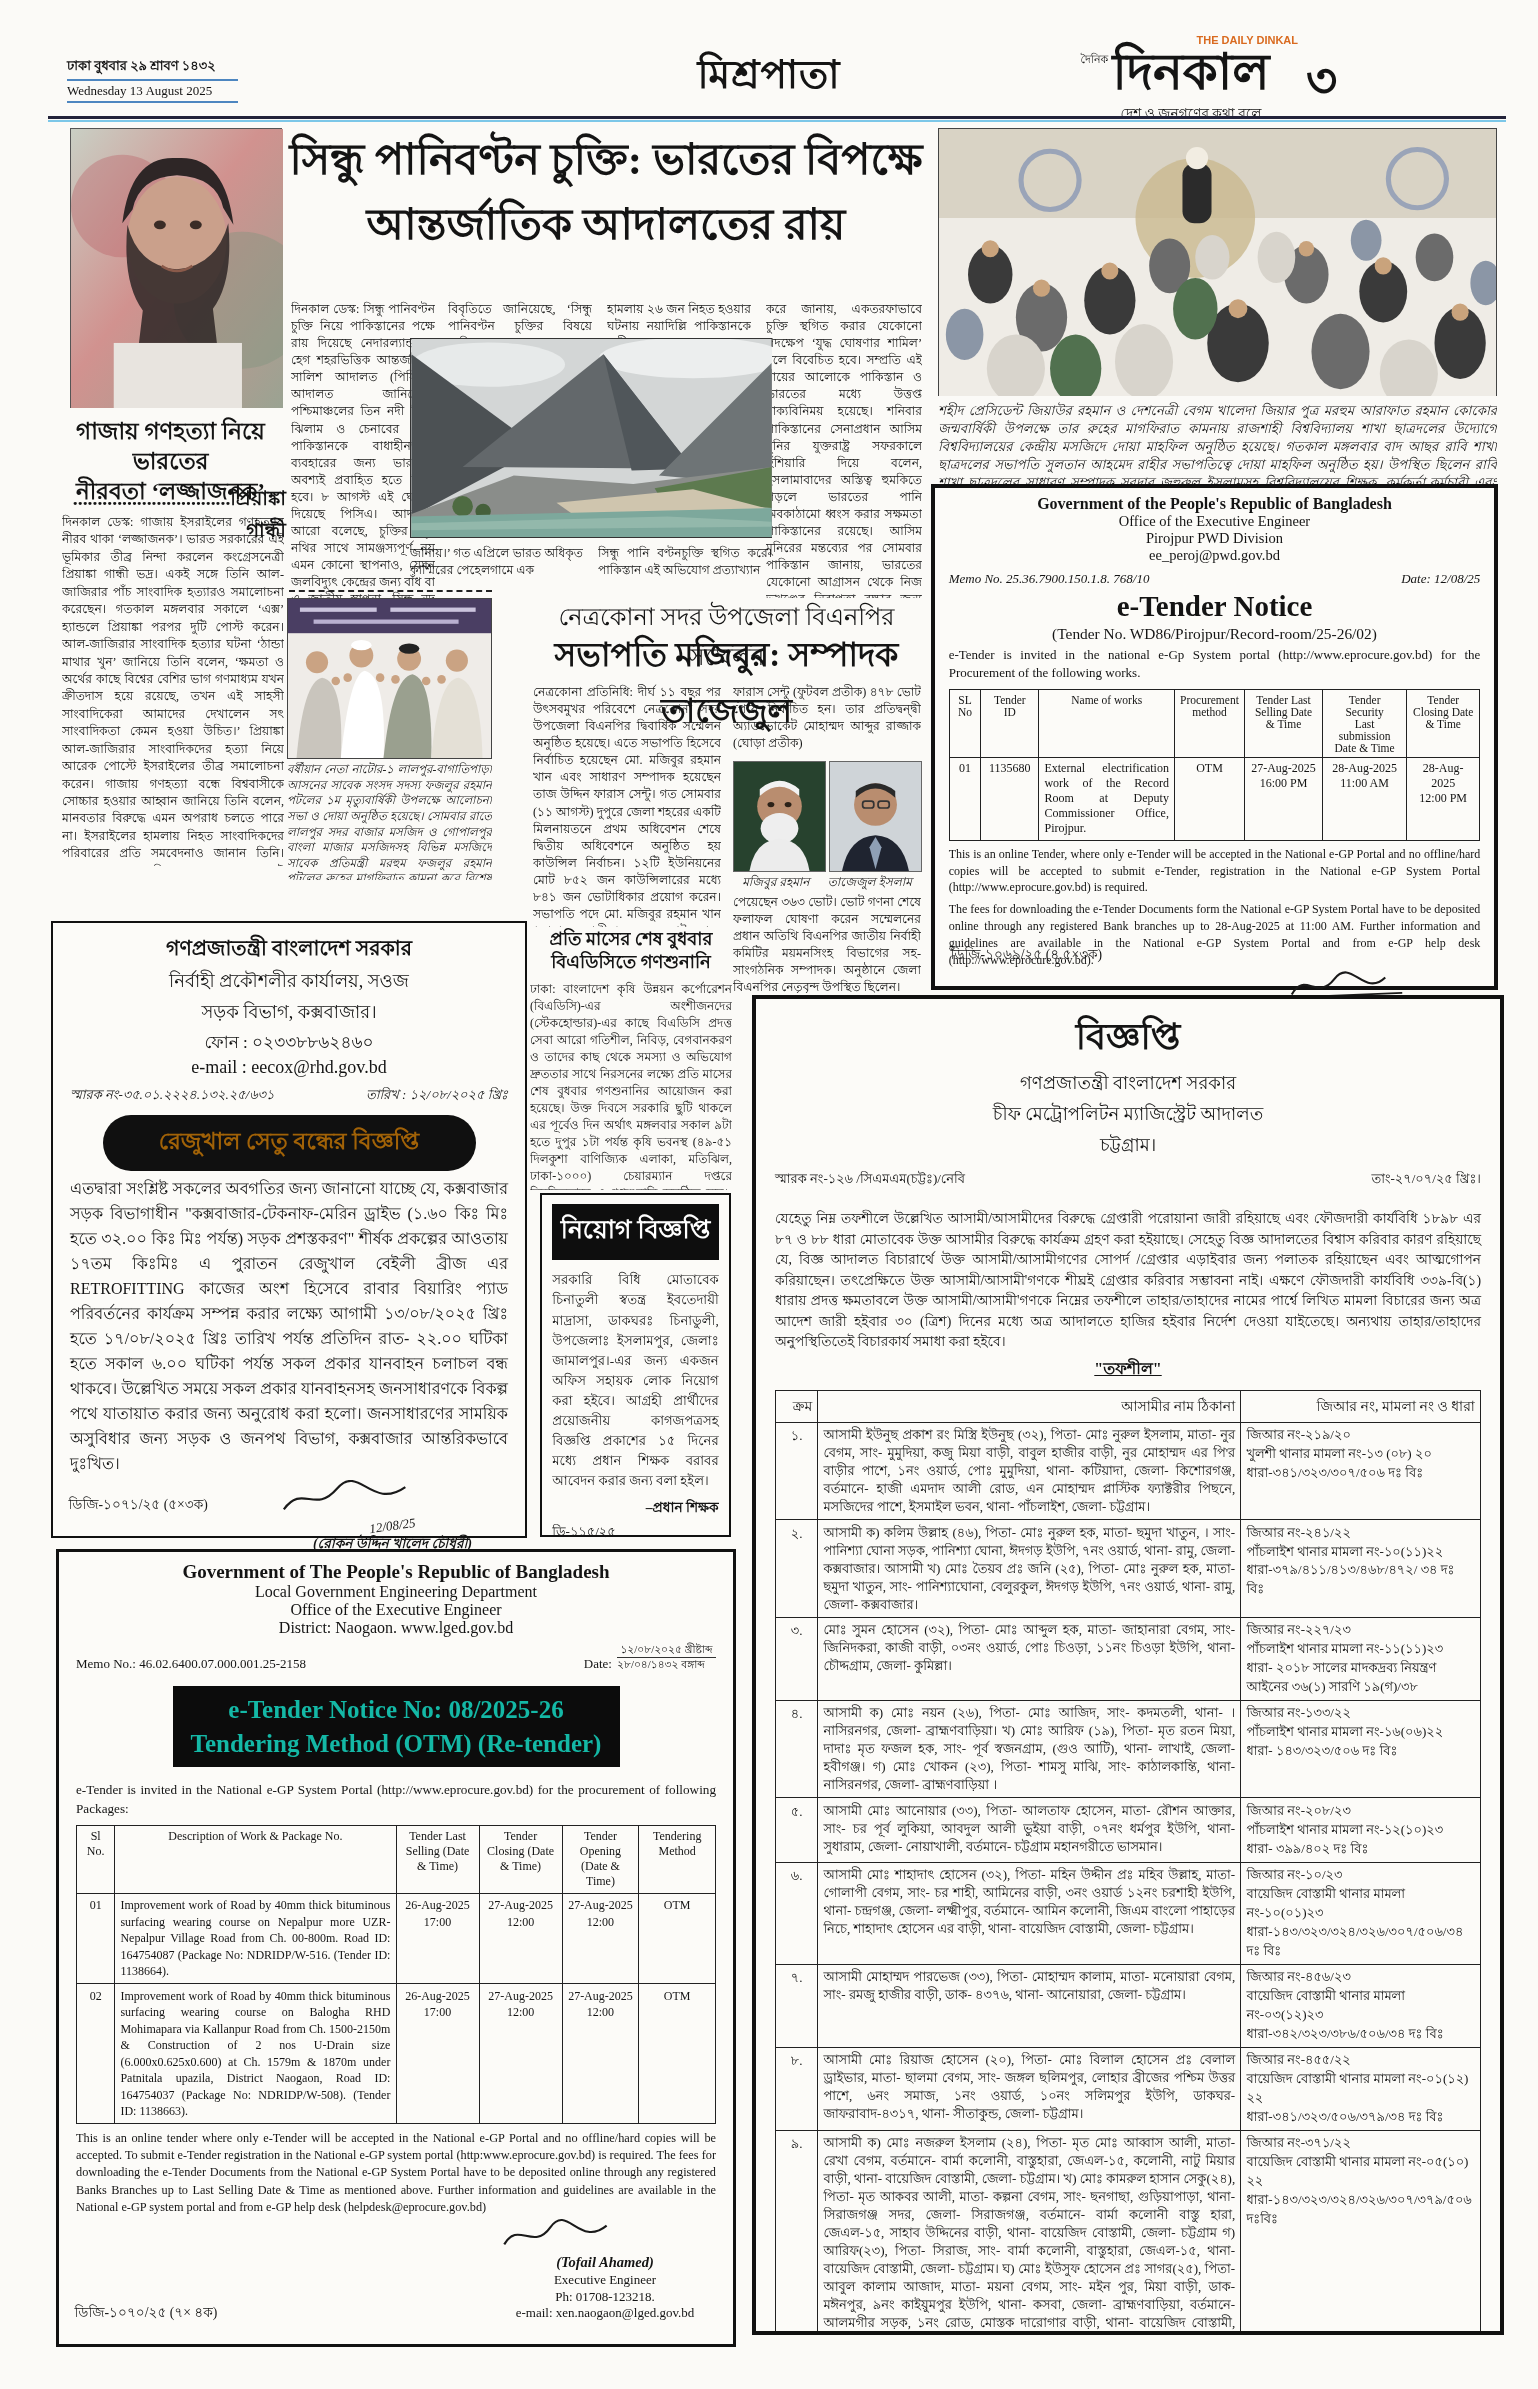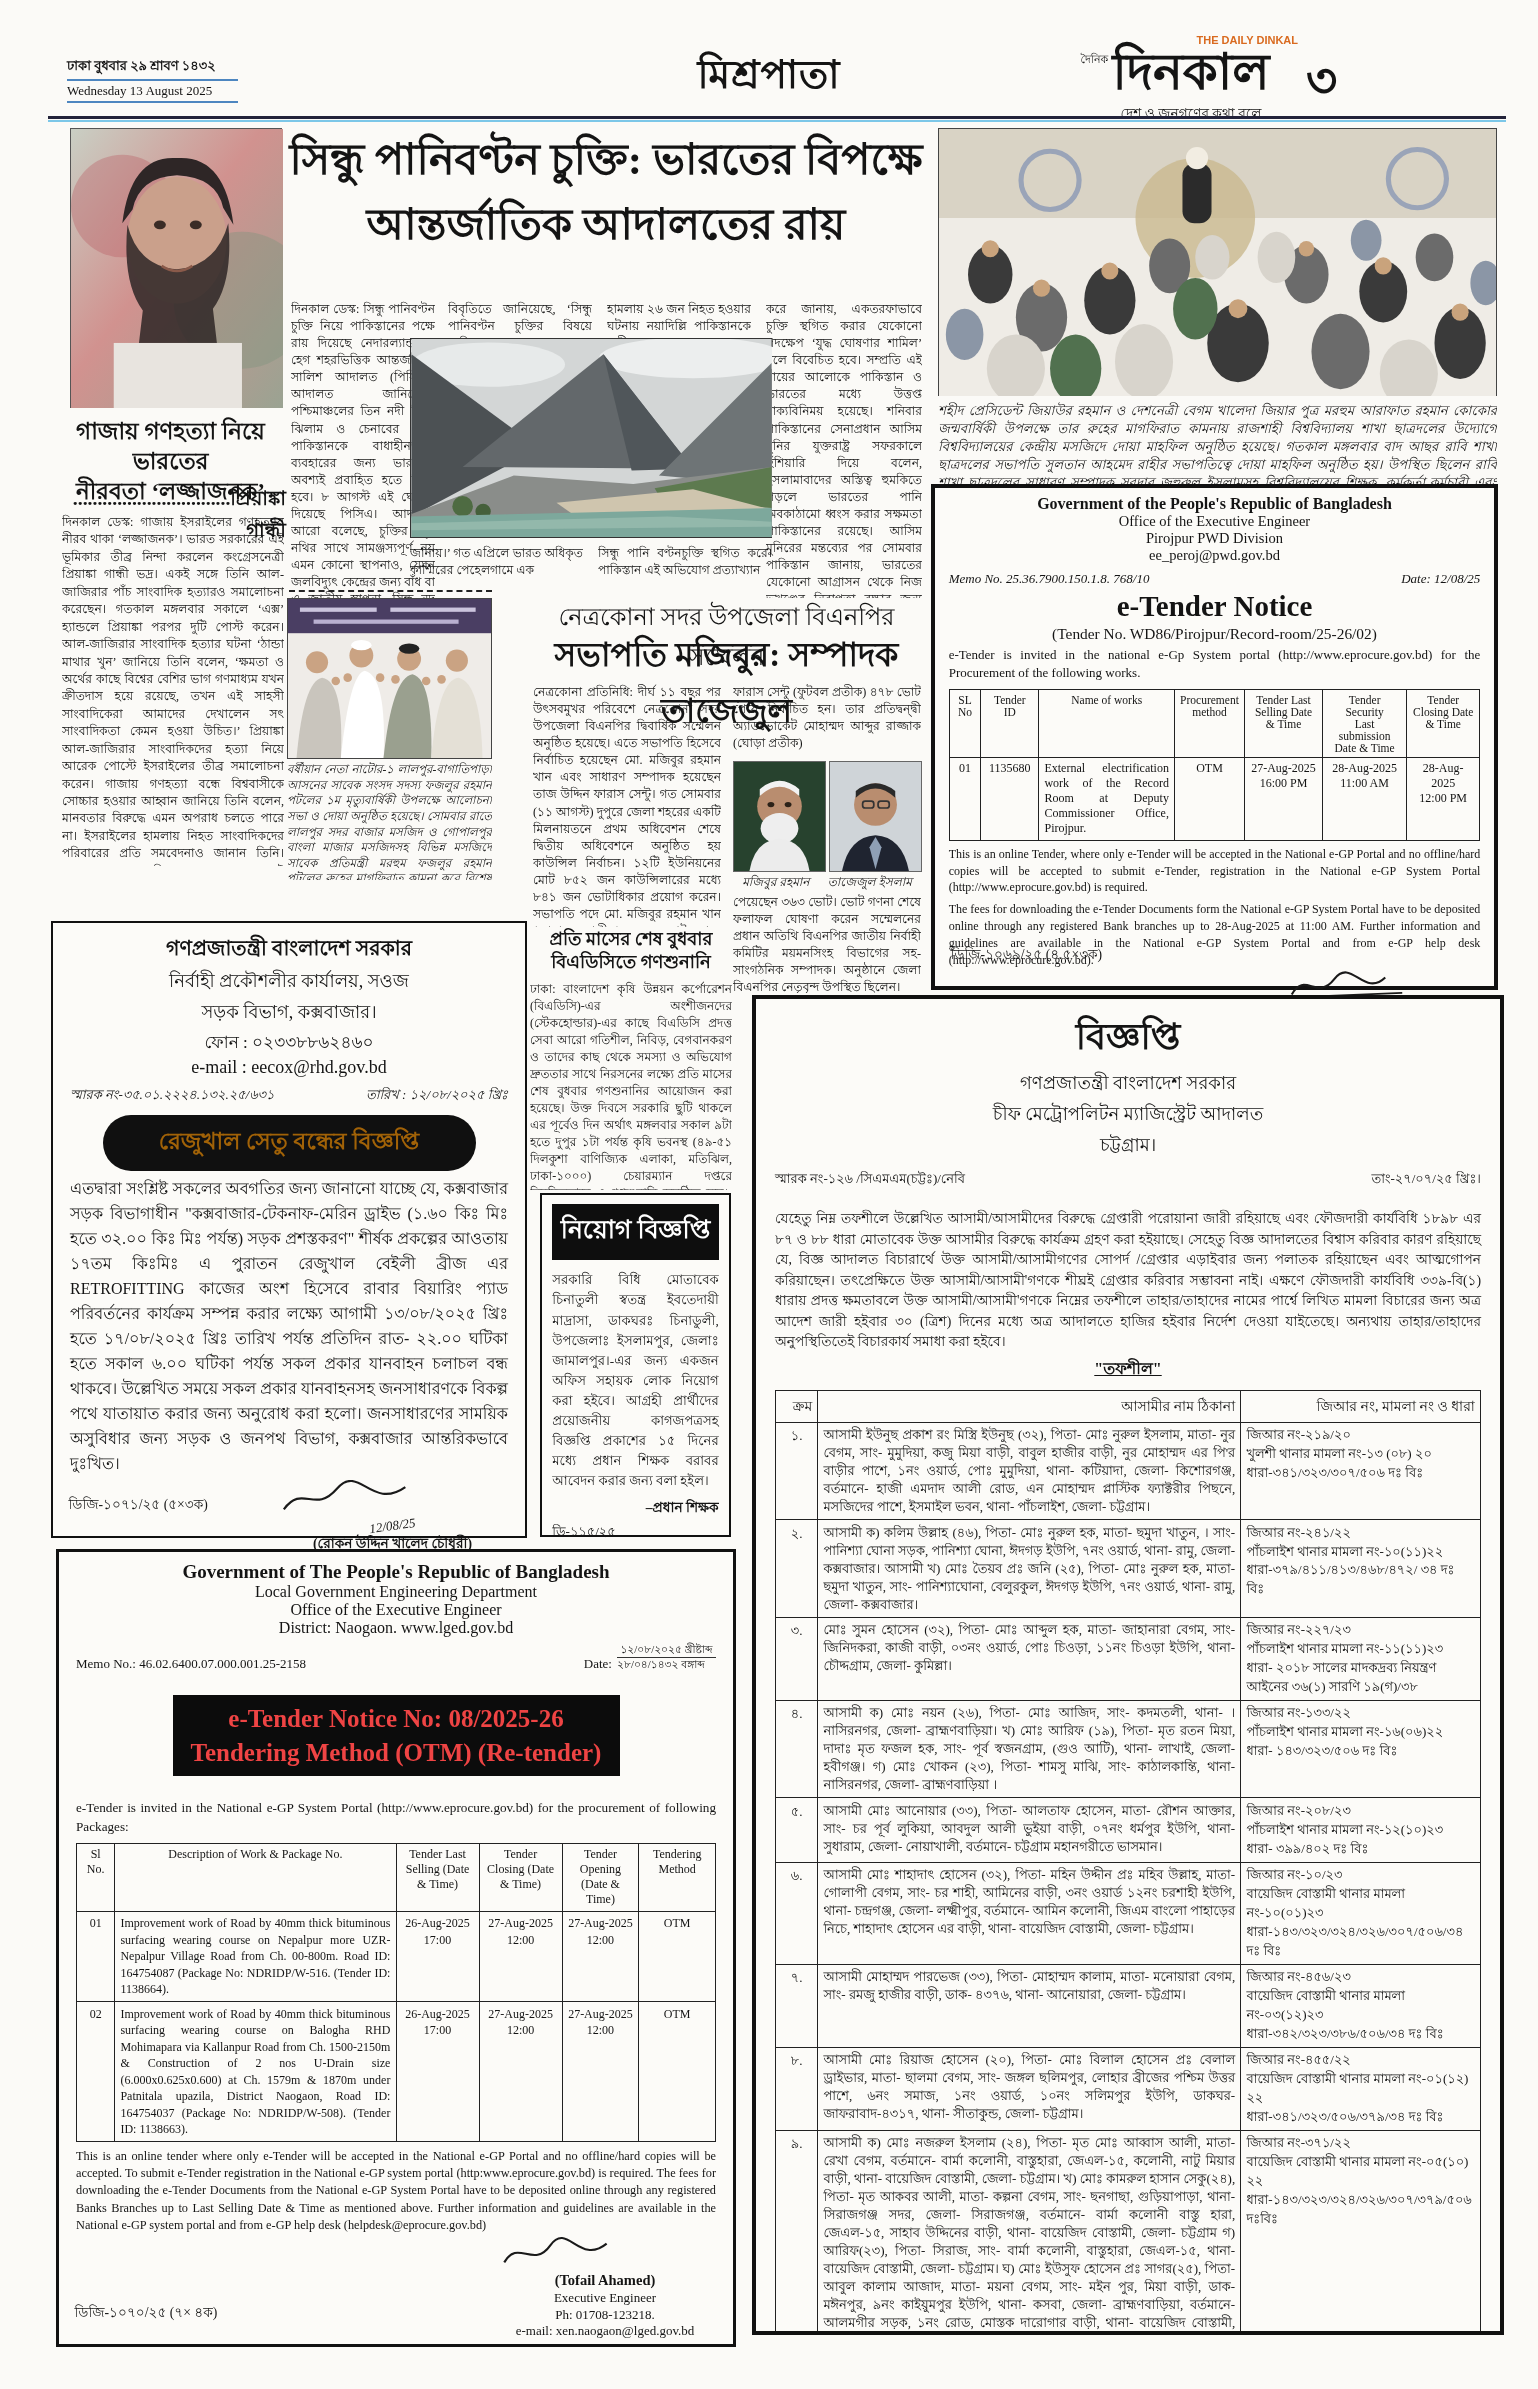--- a/index.html
+++ b/index.html
@@ -40,21 +40,21 @@
   #acol3b{left:598px;top:545px;width:174px;height:53px;}
   #main-dash{left:289px;top:590px;width:203px;border-top:2.6px dashed #222;}
   
   #crowd-photo{left:938px;top:128px;width:559px;height:268px;border:0.9px solid #444;}
   #crowd-caption{left:938px;top:402px;width:559px;height:82px;font-size:13.2px;font-style:italic;line-height:1.36;}
   
   .noticebox{position:absolute;background:#fcfbf8;border:3.4px solid #111;}
   .ctr{text-align:center;}
   .memo-row{display:flex;justify-content:space-between;font-size:13px;margin-top:6.8px;}
   .sig{margin-left:auto;text-align:center;line-height:1.3;}
-  .sig .nm{font-weight:bold;}
+  .sig .nm{font-weight:bold;font-style:italic;}
   .code{position:absolute;left:15.4px;bottom:19px;font-size:13.7px;}
   table.nt{width:100%;border-collapse:collapse;margin-top:6.8px;}
   table.nt th,table.nt td{border:1.7px solid #222;padding:3.4px 5.1px;vertical-align:top;}
   
   #pirojpur{left:931px;top:484px;width:567px;height:506px;border-width:4.3px;padding:6.8px 13.7px;font-size:13px;}
   #pirojpur .g1{font-size:16px;font-weight:bold;}
   #pirojpur .g2{font-size:14.5px;}
   #pirojpur .ttl{font-size:29px;font-weight:bold;margin:3.4px 0 1.7px;}
   #pirojpur .sub{font-size:15.4px;margin-bottom:3.4px;}
   #pirojpur .memo-row{font-style:italic;}
@@ -76,21 +76,21 @@
   #court .intro{font-size:13.7px;line-height:1.5;text-align:justify;margin-top:19px;}
   #court .sched{font-weight:bold;font-size:16px;text-decoration:underline;margin-top:3.4px;}
   #court table.nt th{font-size:14px;text-align:right;font-weight:normal;}
   #court td.c-serial{font-size:13px;text-align:center;width:1%;}
   #court td.c-name{font-size:13px;line-height:1.38;text-align:justify;}
   #court td.c-case{font-size:13px;line-height:1.45;}
   
   #lged{left:56px;top:1549px;width:680px;height:798px;border-width:3.4px;padding:8.5px 17px;overflow:hidden;}
   #lged .g1{font-size:19px;font-weight:bold;}
   #lged .g2{font-size:16px;}
-  #lged .banner{margin:23px auto;background:#0c0c0c;color:#ef4444;width:447px;font-size:25px;font-weight:bold;line-height:1.35;padding:6.8px 3.4px;}
+  #lged .banner{margin:14px auto;background:#0c0c0c;color:#14b8a6;width:447px;font-size:25px;font-weight:bold;line-height:1.35;padding:6.8px 3.4px;}
   #lged .intro{font-size:13.2px;line-height:1.4;text-align:justify;}
   #lged table.nt th{font-size:12px;text-align:center;font-weight:normal;}
   #lged table.nt td{font-size:12px;line-height:1.38;}
   #lged td.d-desc{text-align:justify;}
   #lged td.d-ctr{text-align:center;}
   #lged .note{font-size:12.3px;line-height:1.42;text-align:justify;margin-top:5.1px;}
   #lged .sig{width:222px;font-size:13px;}
   #lged .date-frac{font-size:10.7px;line-height:1.3;}
   #lged .date-frac .top{border-bottom:0.9px solid #333;display:block;padding:0 3.4px;}
   

